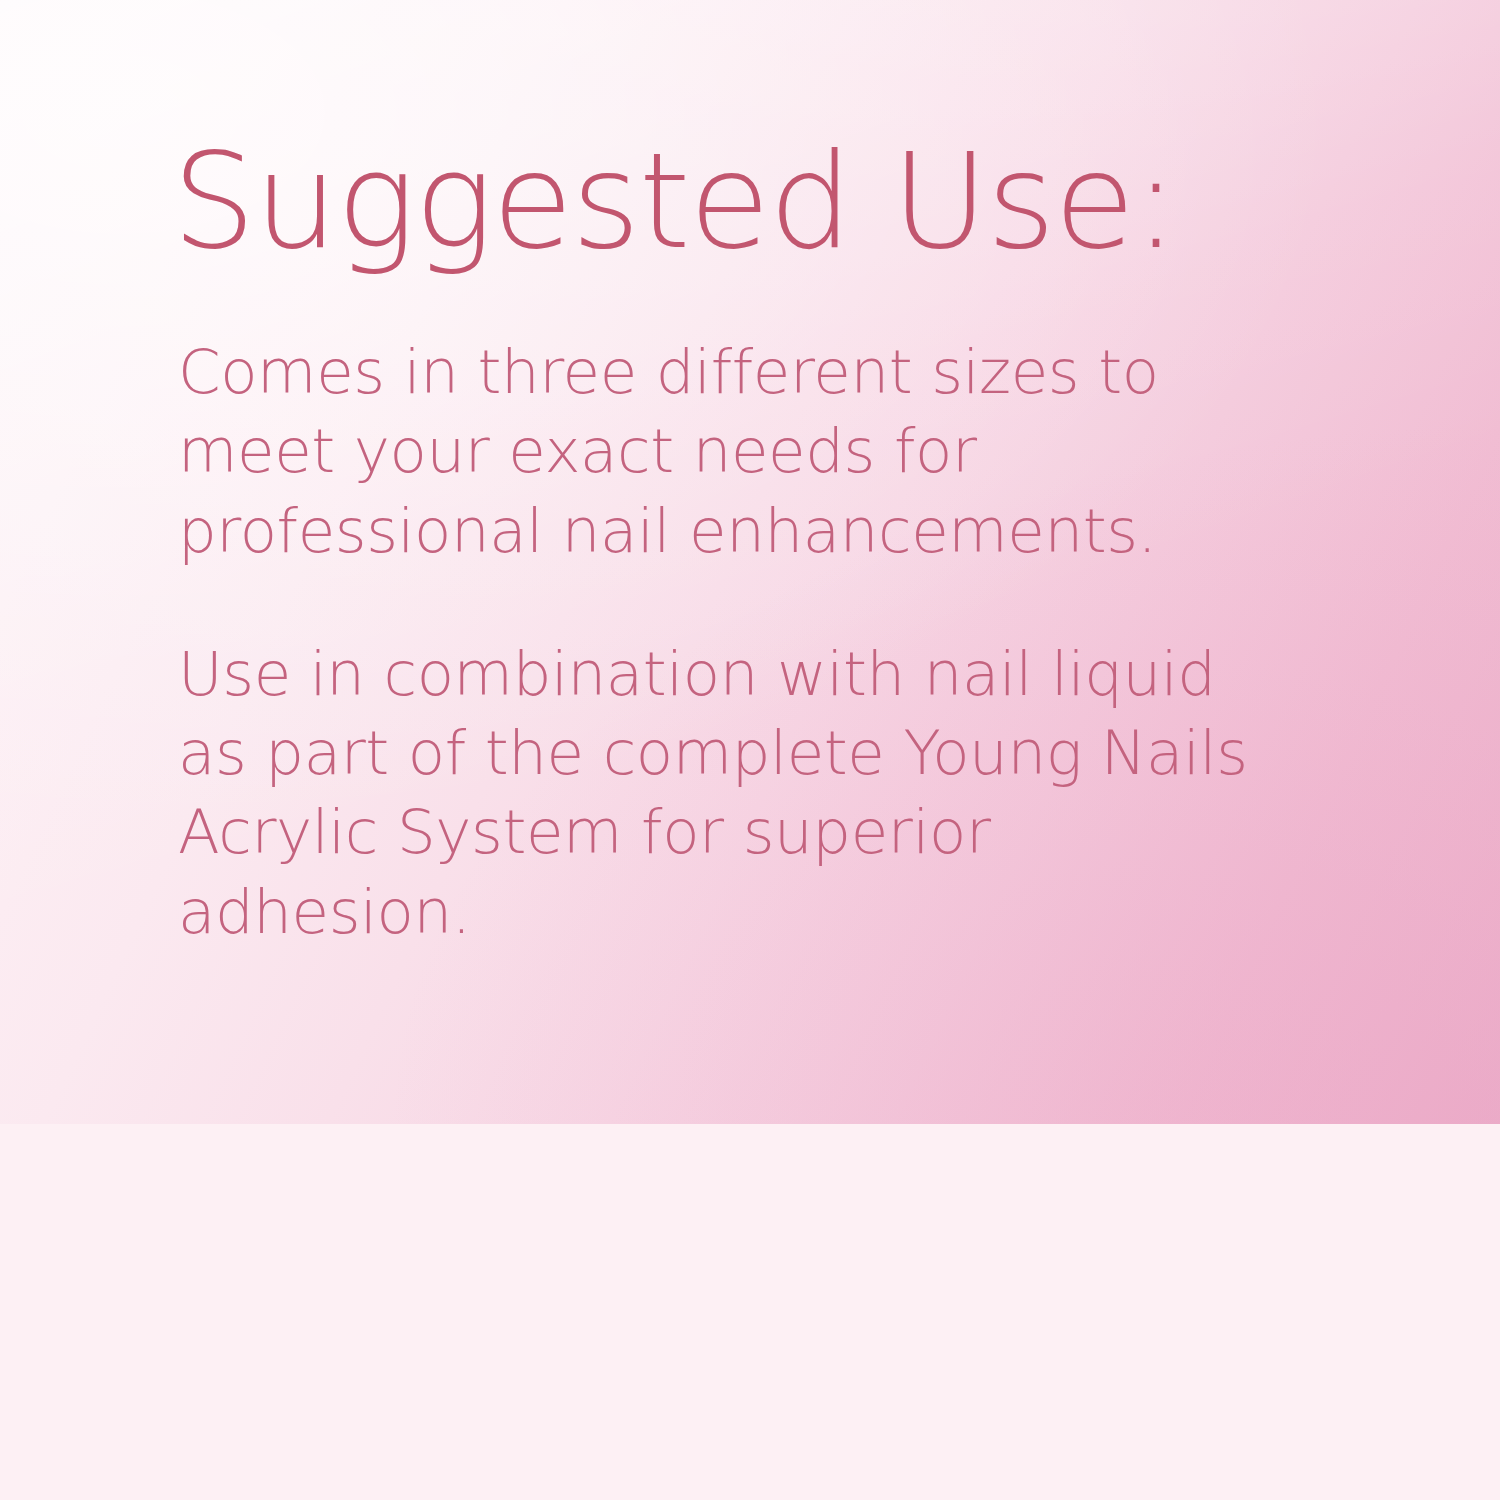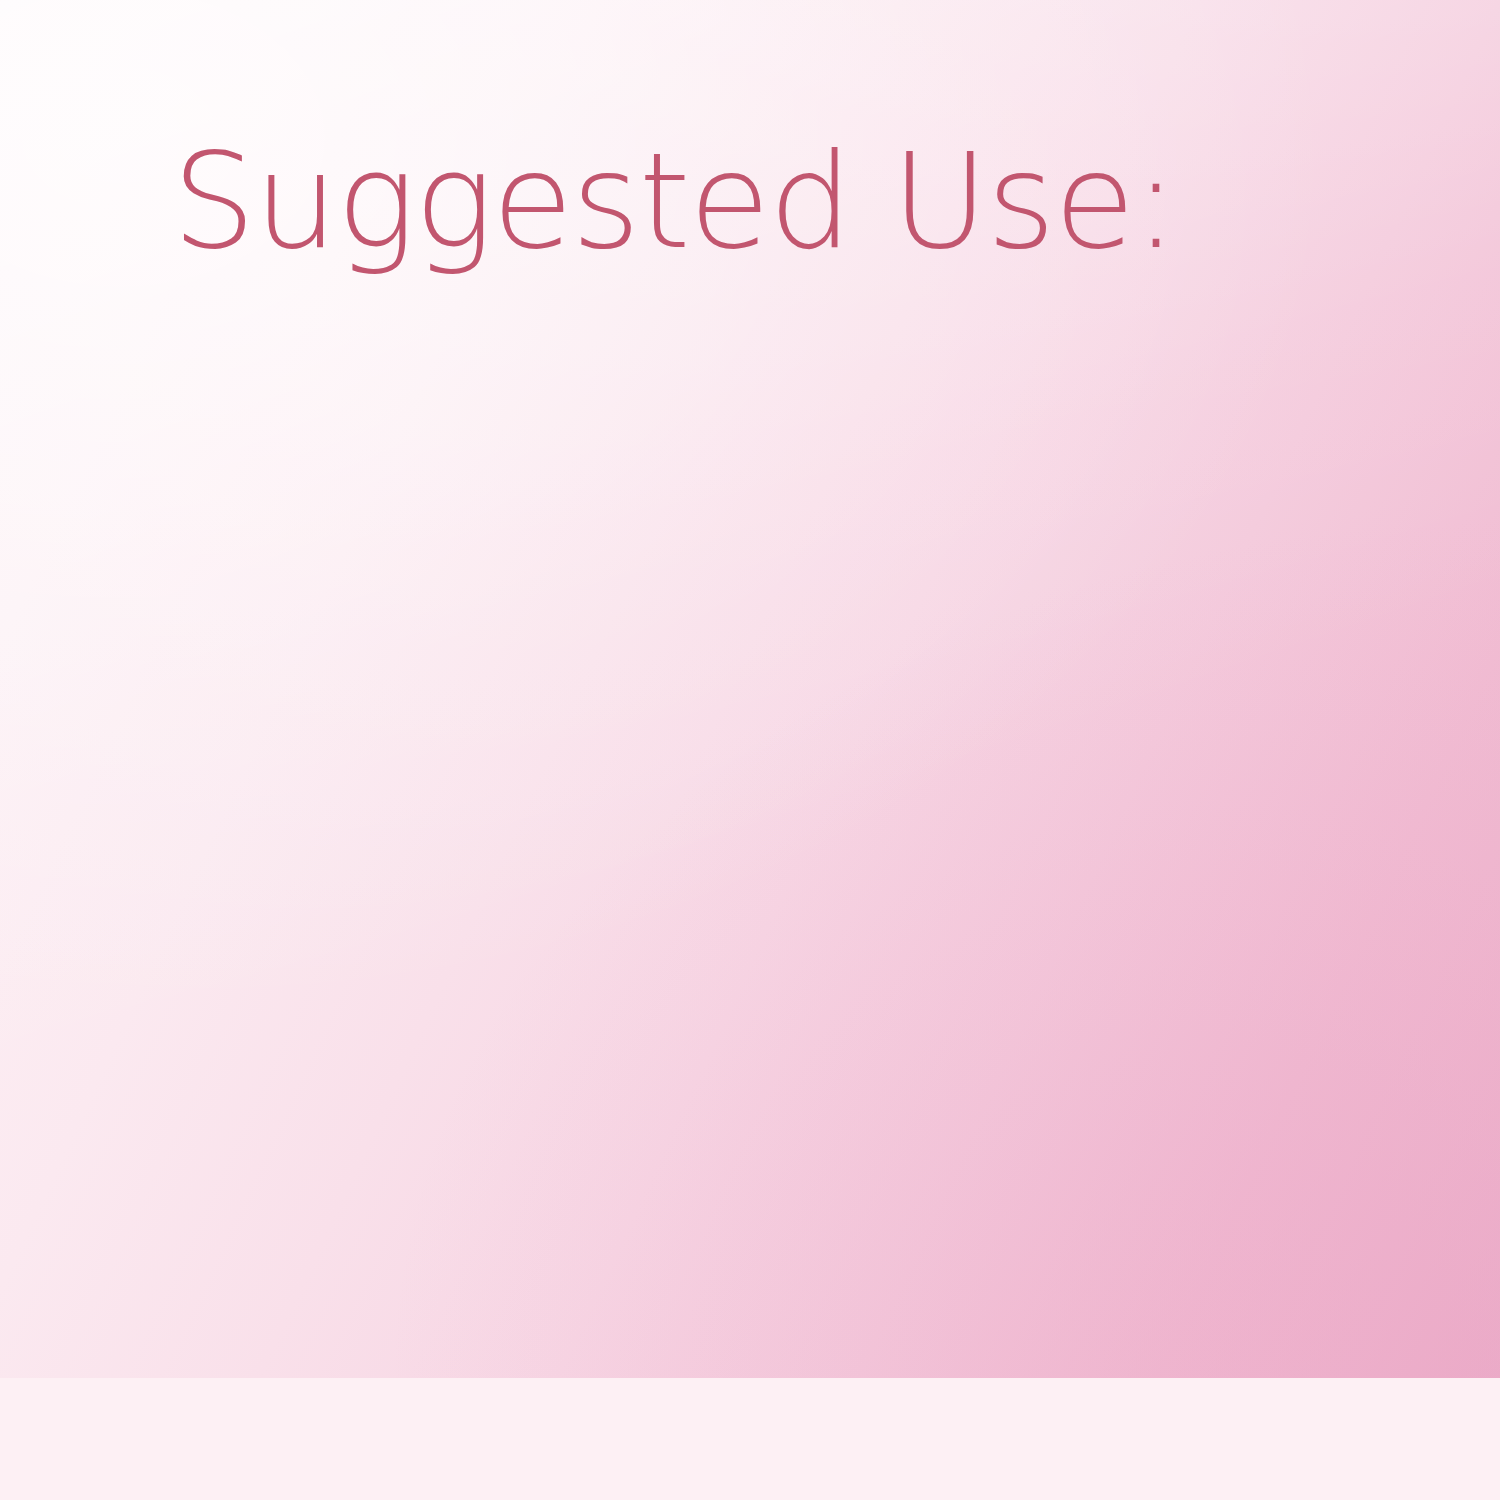--- a/index.html
+++ b/index.html
@@ -13,21 +13,21 @@
     height: 1500px;
     overflow: hidden;
     font-family: "DejaVu Sans", sans-serif;
     background: #fdf0f4;
   }
 
   
   #info-card {
     position: relative;
     width: 1500px;
-    height: 1378px;
+    height: 1124px;
     box-sizing: border-box;
     overflow: hidden;
     
     background:
       linear-gradient(115deg,
         #fdf2f6 0%,
         #fdeff4 14%,
         #fbe9f0 28%,
         #f9e0ea 42%,
         #f7d6e4 56%,
@@ -107,16 +107,20 @@
 </style>
 </head>
 <body>
 
 <div id="info-card">
 
   <div class="content">
 
     <h1 class="heading">Suggested Use:</h1>
 
+    <div class="body-block">
+      <p class="paragraph">Comes in three different sizes to meet your exact needs for professional nail enhancements.</p>
+      <p class="paragraph">Use in combination with nail liquid as part of the complete Young Nails Acrylic System for superior adhesion.</p>
+    </div>
 
   </div>
 
 </div>
 
 </body></html>

